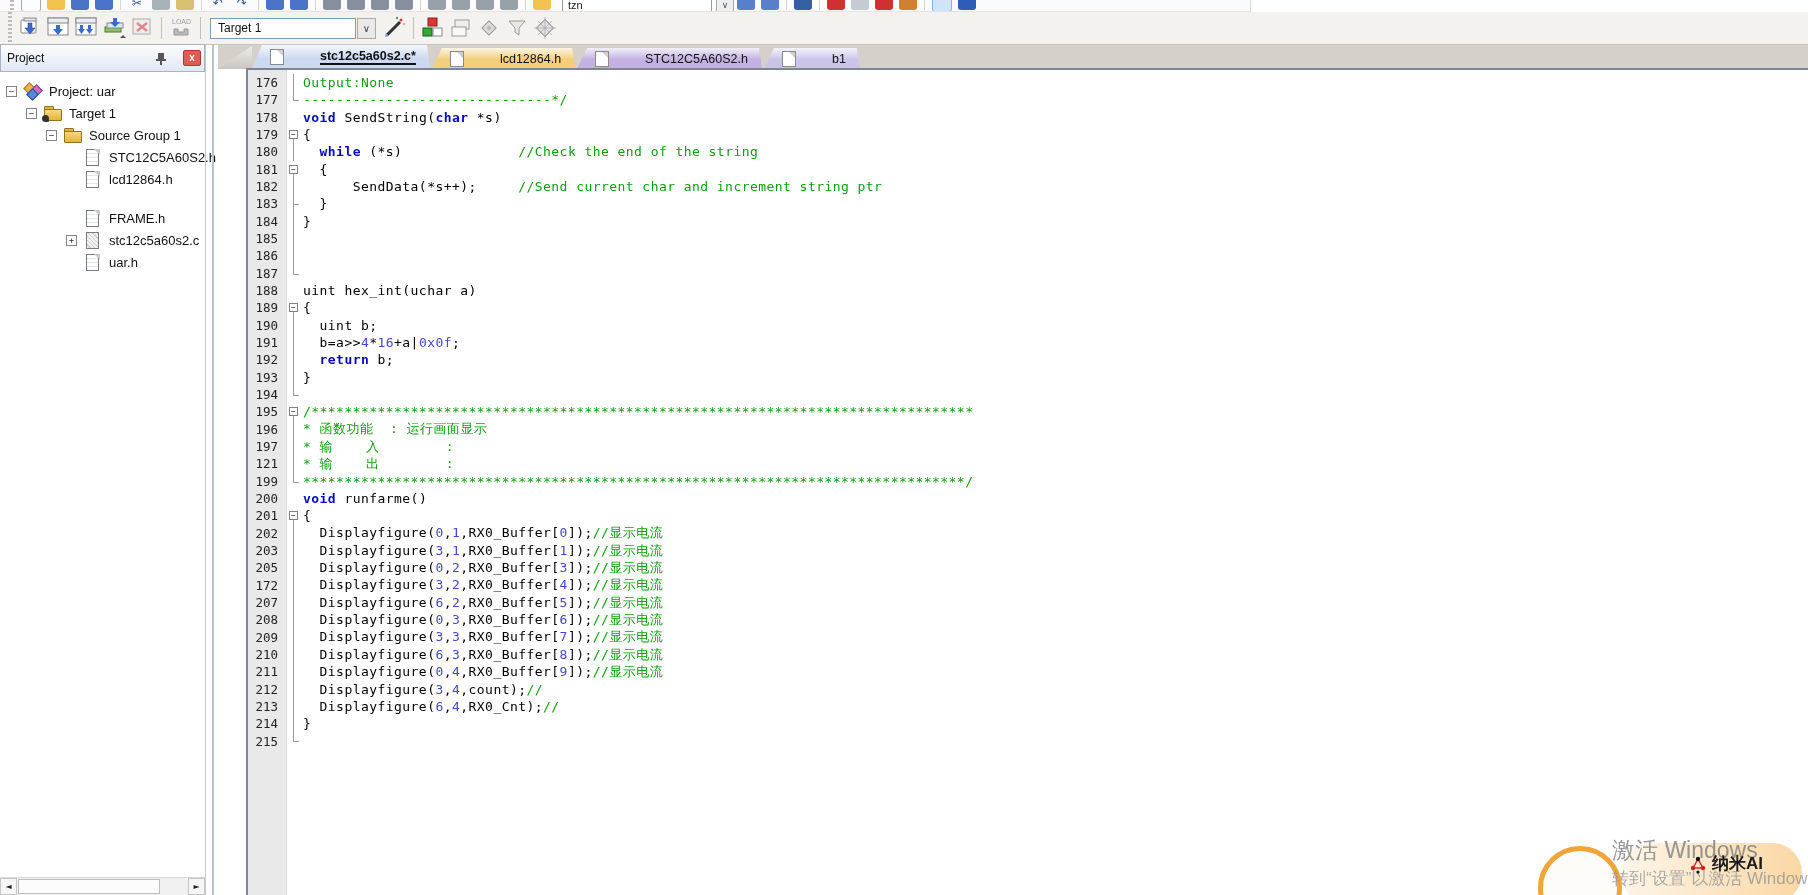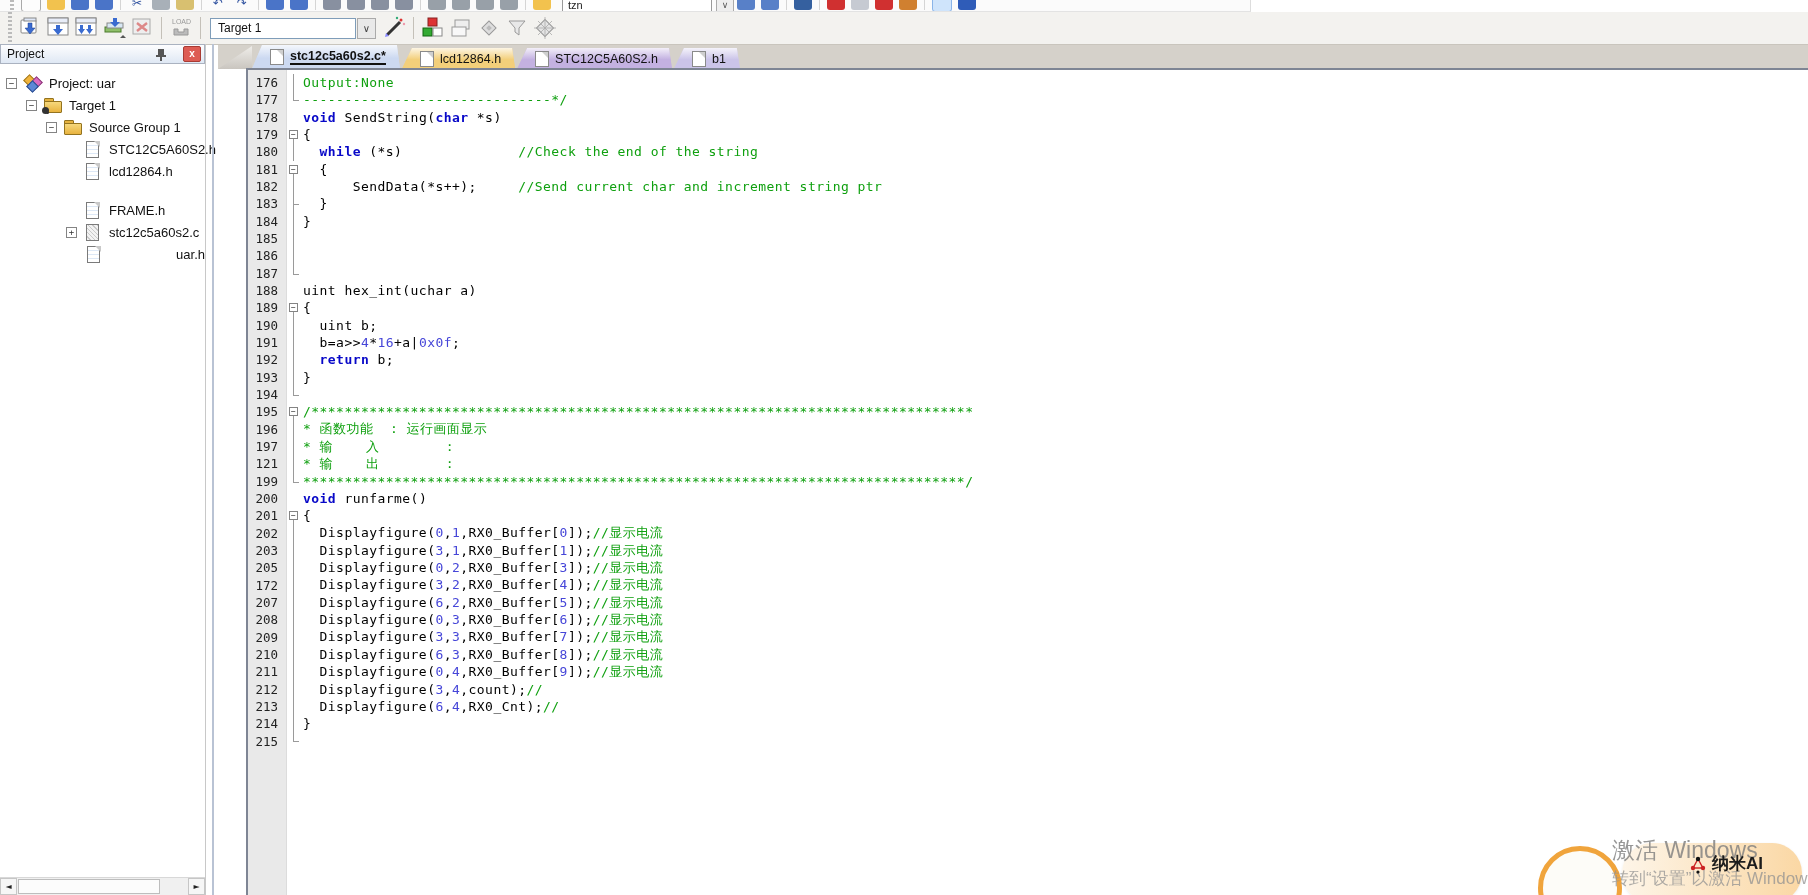--- a/index.html
+++ b/index.html
@@ -26,21 +26,21 @@
   .t2i svg{width:100%;height:100%;}
   .t2sep{width:1px;height:22px;background:#c4c0b8;margin:0 5px;}
   .t2combo{width:146px;height:21px;background:#fff;border:1px solid #7f9db9;margin:0 1px 0 4px;
        font:12px "Liberation Sans",sans-serif;color:#111;display:flex;align-items:center;
        padding-left:7px;box-sizing:border-box;}
   .t2comboBtn{width:19px;height:21px;background:#e9e9e9;border:1px solid #aaa;margin-right:4px;
        font:10px "DejaVu Sans",sans-serif;color:#444;text-align:center;line-height:20px;box-sizing:border-box;}
   
   #project-panel{position:absolute;left:0;top:44px;width:206px;height:851px;background:#fff;
        border-right:1px solid #c8c8c8;box-sizing:border-box;}
-  #pp-header{height:20px;background:linear-gradient(#fdfdfe,#dfe8f4);border:1px solid #aab2c0;
+  #pp-header{height:28px;background:linear-gradient(#fdfdfe,#dfe8f4);border:1px solid #aab2c0;
        display:flex;align-items:center;padding:0 3px 0 6px;box-sizing:border-box;}
   #pp-title{font-size:12px;color:#111;flex:1;}
   #pp-pin{width:11px;height:13px;position:relative;margin-right:16px;}
   #pp-pin i{position:absolute;background:#555;}
   #pp-pin .p1{left:2px;top:1px;width:6px;height:6px;}
   #pp-pin .p2{left:0;top:7px;width:10px;height:2px;}
   #pp-pin .p3{left:4px;top:9px;width:2px;height:4px;}
   #pp-close{width:16px;height:14px;background:#dd5c54;border:1px solid #a83b34;border-radius:2px;
        color:#fff;font:bold 10px/13px "Liberation Sans",sans-serif;text-align:center;}
   #pp-tree{padding-top:8px;}
@@ -74,21 +74,21 @@
   #sb-thumb{position:absolute;left:18px;top:1px;width:142px;height:15px;background:#fcfcfc;
        border:1px solid #bdbdbd;box-sizing:border-box;}
   
   #v-split{position:absolute;left:212px;top:44px;width:2px;height:851px;background:#b9c3d4;}
   #tabbar{position:absolute;left:218px;top:45px;width:1590px;height:24px;background:#d5d1ca;
        display:flex;align-items:flex-end;}
   #tab-deco{width:34px;height:23px;background:linear-gradient(#efede9,#c9c5bf);
        clip-path:polygon(0 100%,100% 0,100% 100%);}
   .tab{height:21px;display:flex;align-items:center;padding:0 14px 0 18px;margin-right:2px;
        clip-path:polygon(10px 0,calc(100% - 3px) 0,100% 100%,0 100%);
-       font-size:12.5px;color:#111;}
+       font-size:12.5px;color:#111;gap:30px;}
   .tab.active{height:24px;font-weight:bold;}
   .tab.active .tablabel{border-bottom:2px solid #111;}
   .tabicon{width:12px;height:14px;background:#fff;border:1px solid #8a8a8a;position:relative;
        margin-right:6px;flex:0 0 12px;}
   .tabicon::after{content:"";position:absolute;right:0;top:0;border:3px solid #cfcfcf;
        border-left-color:transparent;border-bottom-color:transparent;}
   #codebox{position:absolute;left:246px;top:68px;width:1562px;height:827px;background:#fff;
        border-left:2px solid #7e8594;border-top:2px solid #7e8594;box-sizing:border-box;}
   #gutter-bg{position:absolute;left:0;top:0;bottom:0;width:38px;background:#e9e9e9;
        border-right:1px solid #dcdcdc;}
@@ -287,21 +287,21 @@
       <div class="trow" style="padding-left: 66px; margin-top: 17px;">
         <span class="texp none"></span>
         <span class="ticon i-file"></span>
         <span class="tlabel">FRAME.h</span>
       </div>
       <div class="trow" style="padding-left: 66px;">
         <span class="texp">+</span>
         <span class="ticon i-filemod"></span>
         <span class="tlabel">stc12c5a60s2.c</span>
       </div>
-      <div class="trow" style=" justify-content: space-between;">
+      <div class="trow" style="padding-left: 66px;">
         <span class="texp none"></span>
         <span class="ticon i-file"></span>
         <span class="tlabel">uar.h</span>
       </div>
     </div>
   <div id="pp-hscroll">
     <div class="sbtn" id="sb-left">◄</div>
     <div id="sb-thumb"></div>
     <div class="sbtn" id="sb-right">►</div>
   </div>

